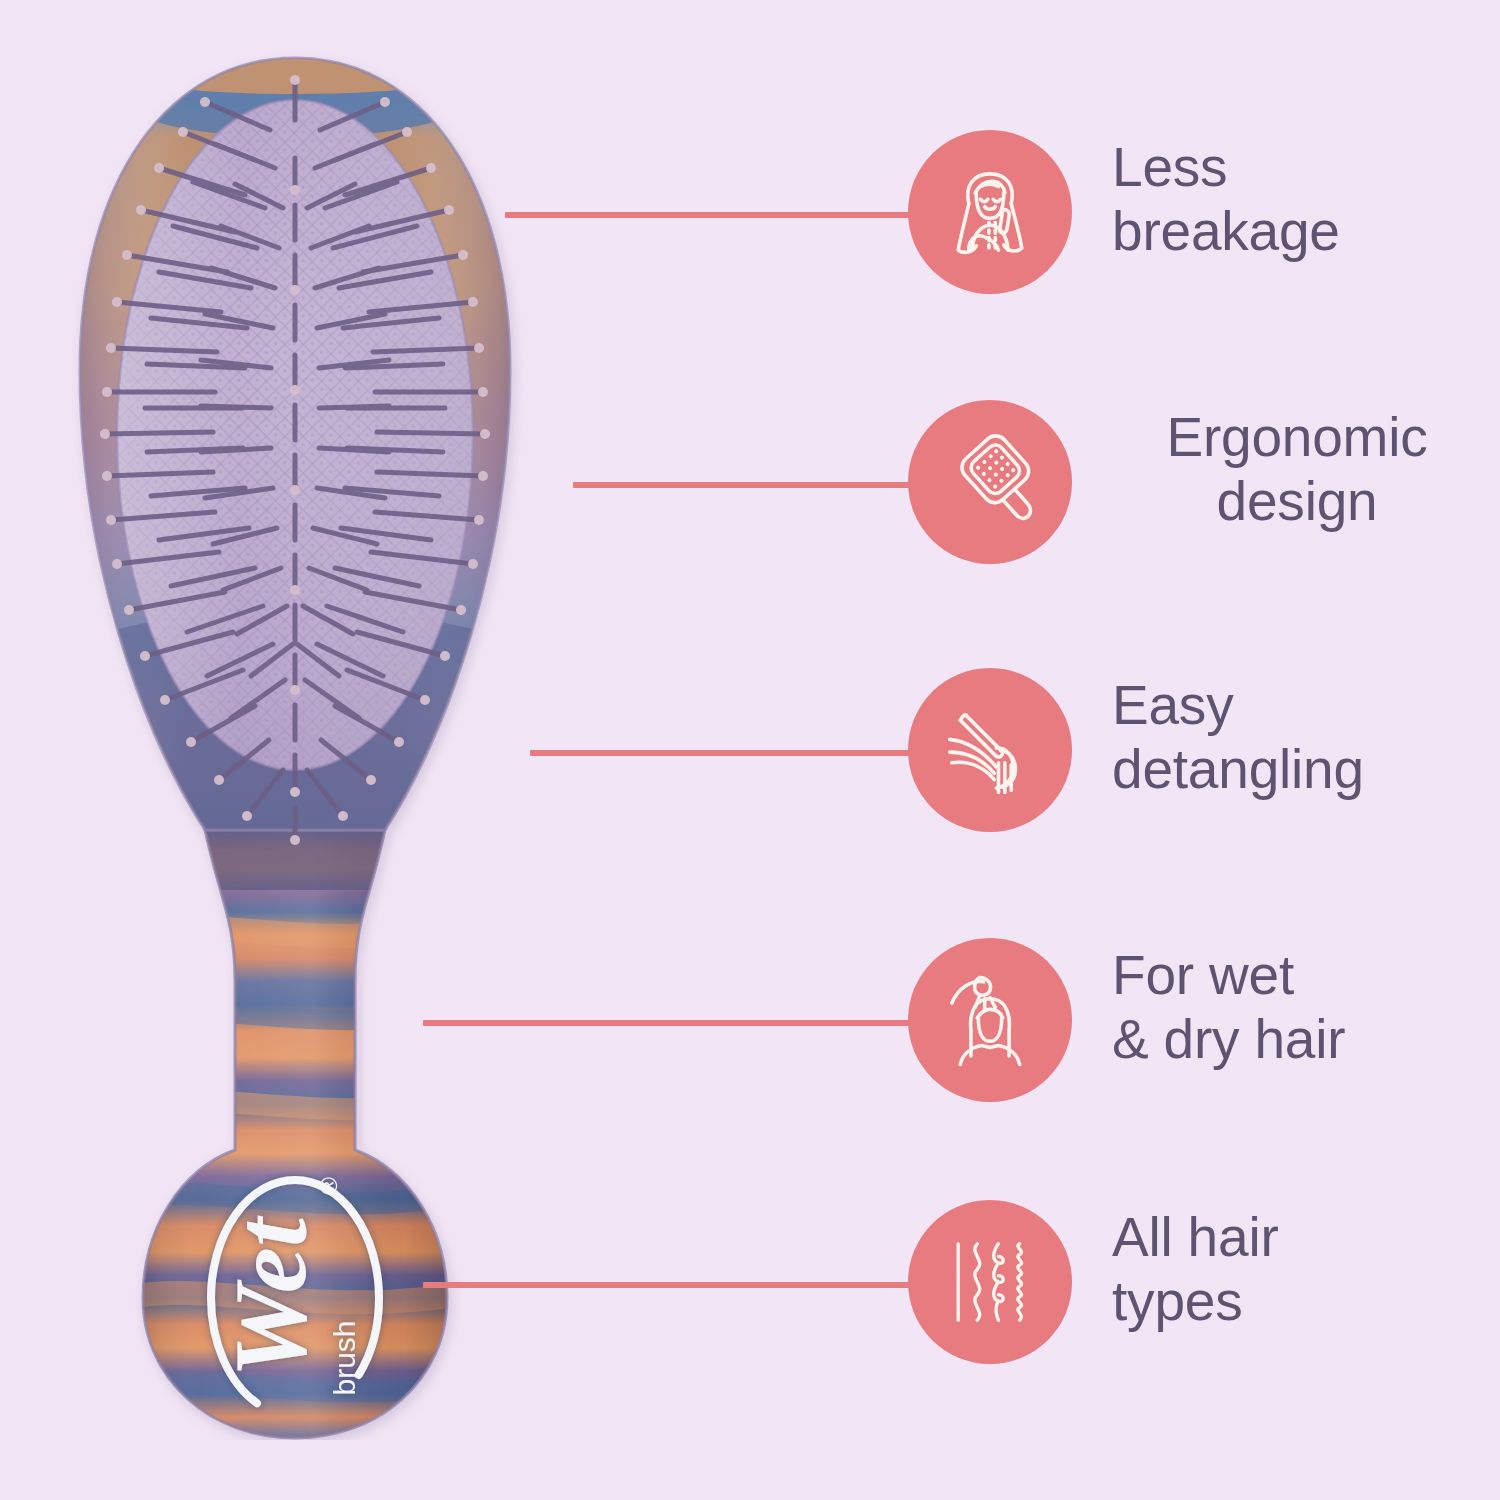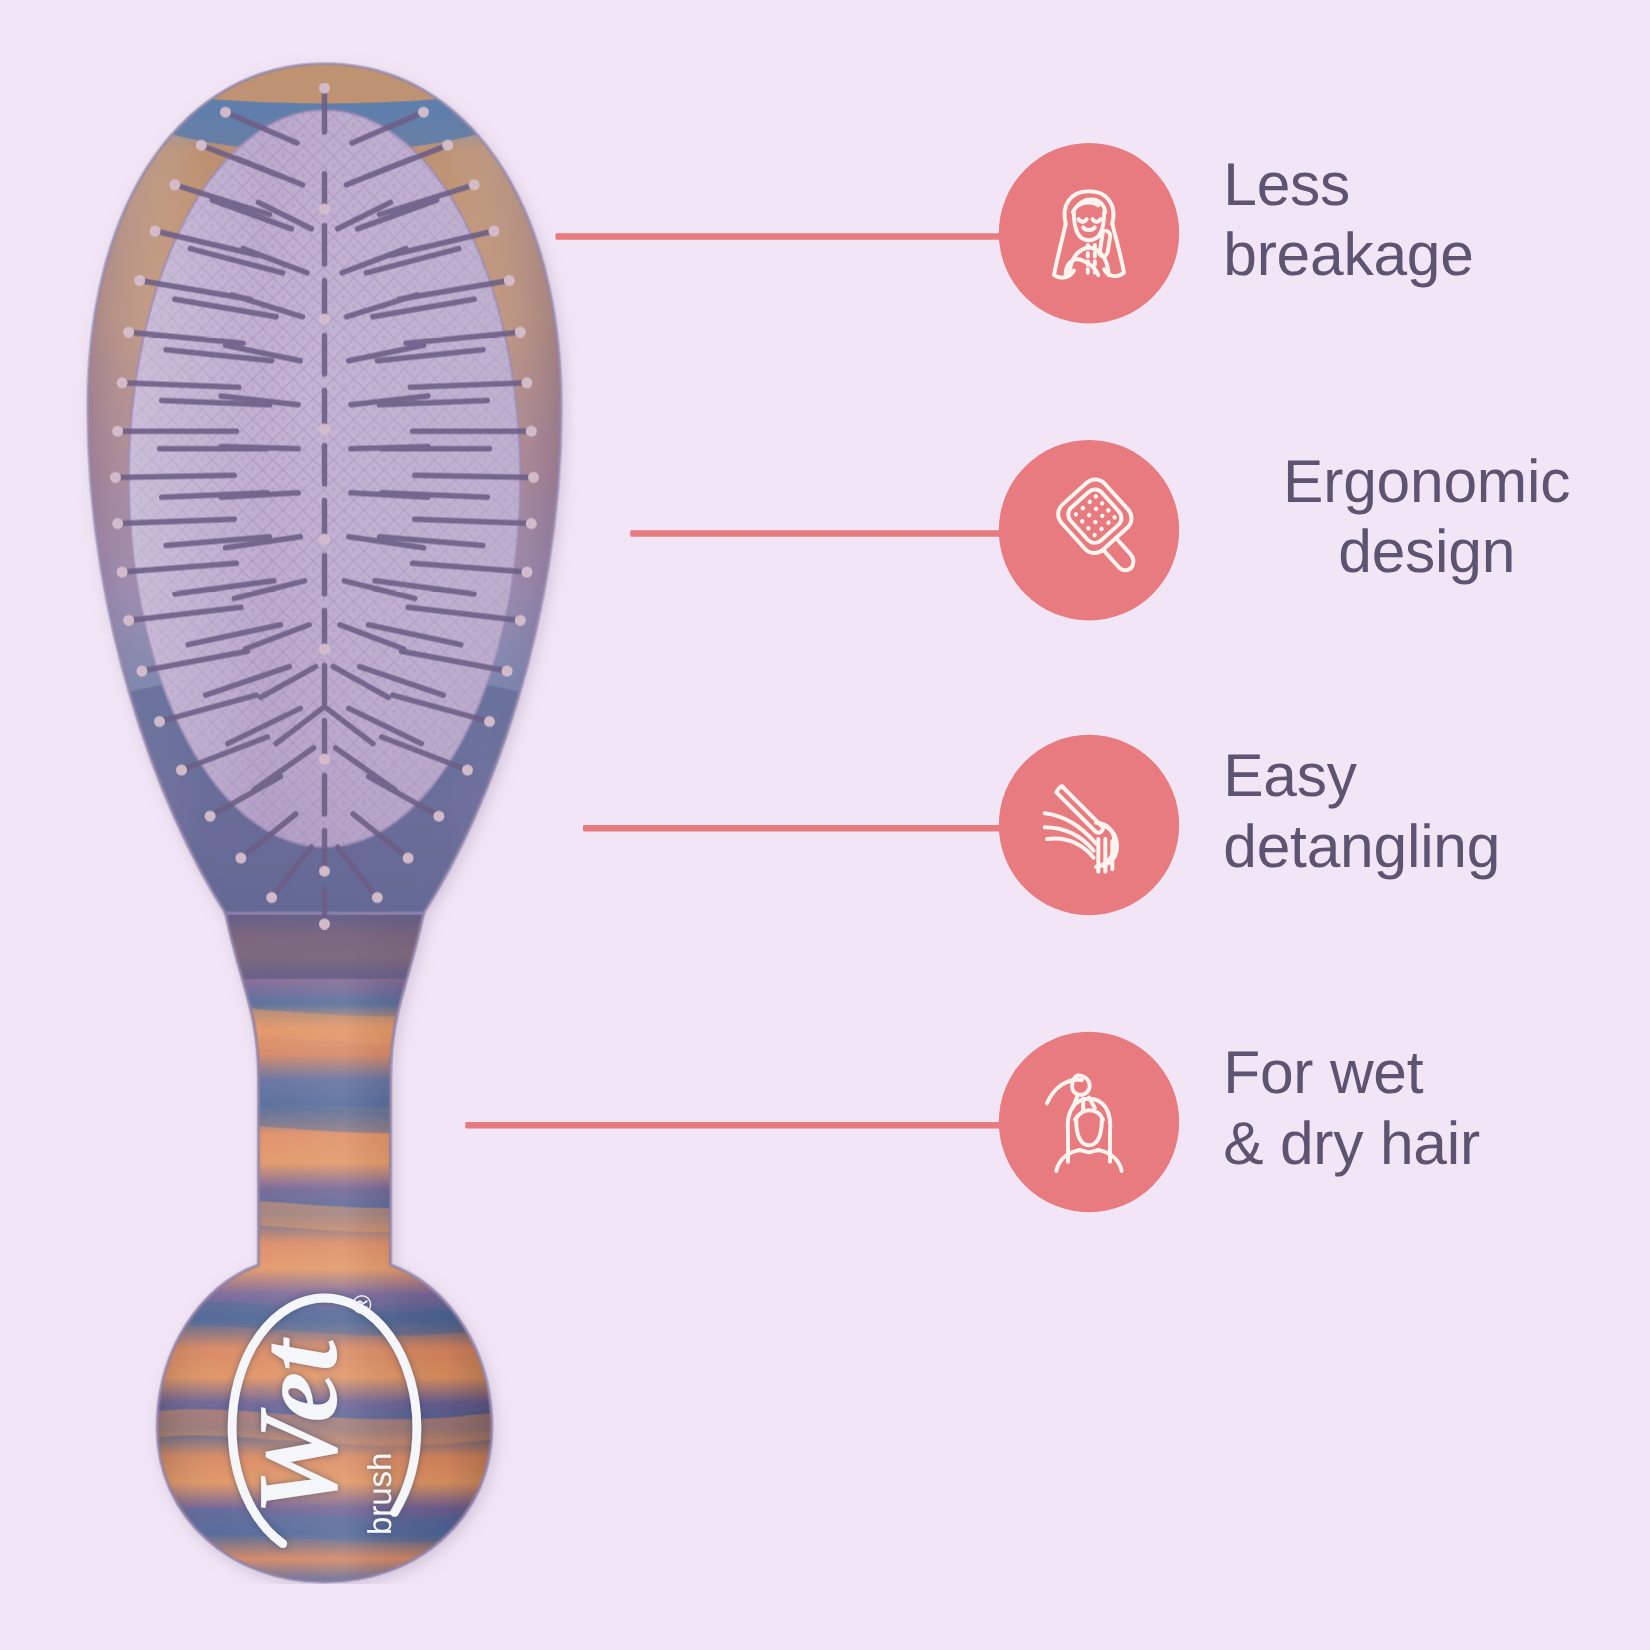--- a/index.html
+++ b/index.html
@@ -558,15 +558,38 @@
 
           <path d="M38 48 C 42 42 46 40 50 40 C 56 40 60 43 62 48"></path>
 
           <path d="M22 92 C 24 82 32 76 42 74 L50 76 L58 74 C 68 76 76 82 78 92"></path>
         </svg>
       </div>
       <div class="feature-label">For wet
 &amp; dry hair</div>
     </div>
 
+    <div class="feature-row" style="top:1200px;">
+      <div class="leader-line" style="left:423px; width:487px;"></div>
+      <div class="icon-badge">
+        <svg viewBox="0 0 100 100" fill="none" stroke="#fdf4f0" stroke-width="3.2" stroke-linecap="round" stroke-linejoin="round">
+
+          <path d="M20 14 L20 86"></path>
+
+          <path d="M38 14 C 30 22 46 30 38 38 C 30 46 46 54 38 62 C 30 70 46 78 38 86"></path>
+
+          <path d="M58 14 C 52 22 52 30 58 32 C 64 34 64 26 58 26"></path>
+          <path d="M58 32 C 52 40 52 48 58 50 C 64 52 64 44 58 44"></path>
+          <path d="M58 50 C 52 58 52 66 58 68 C 64 70 64 62 58 62"></path>
+          <path d="M58 68 C 54 74 56 82 58 86"></path>
+
+          <path d="M78 14 C 72 17 84 21 78 24 C 72 27 84 31 78 34
+                   C 72 37 84 41 78 44 C 72 47 84 51 78 54
+                   C 72 57 84 61 78 64 C 72 67 84 71 78 74
+                   C 72 77 84 81 78 86"></path>
+        </svg>
+      </div>
+      <div class="feature-label">All hair
+types</div>
+    </div>
 
   </div>
 </div>
 
 </body></html>

